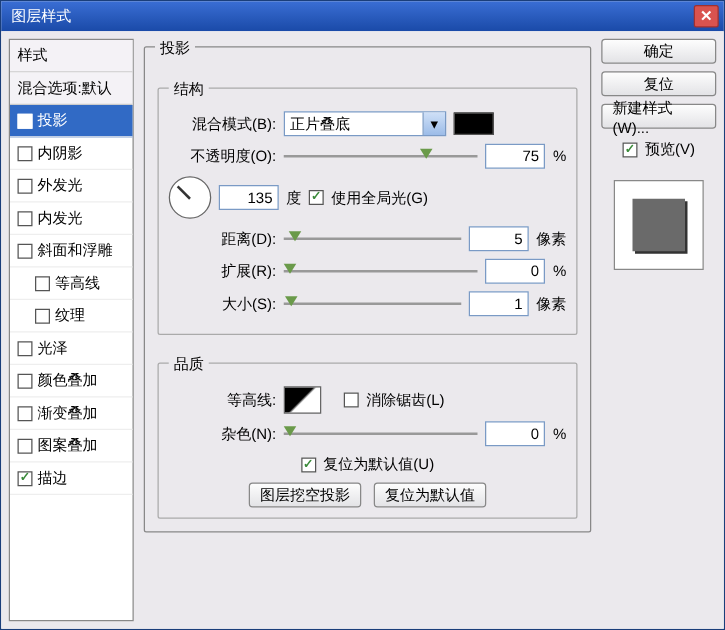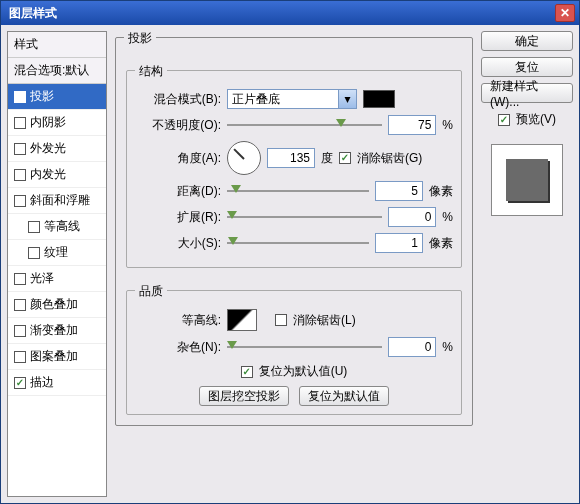--- a/index.html
+++ b/index.html
@@ -1,19 +1,19 @@
 <!DOCTYPE html>
 <html><head>
 <meta charset="utf-8">
 <style>
 *{box-sizing:border-box;margin:0;padding:0;font-family:"Microsoft YaHei",SimSun,sans-serif;font-size:12px}
 body{background:#fff;width:580px;height:504px;overflow:hidden}
 .window{border:1px solid #1a3e7a;height:504px;display:flex;flex-direction:column}
 .titlebar{height:24px;background:linear-gradient(#3a6ed4,#1a4aa8);display:flex;align-items:center;padding:0 4px;color:#fff}
-.titlebar .title{flex:1;padding-left:4px;font-weight:bold}
+.titlebar .title{flex:1;padding-left:4px;font-weight:normal}
 .close-btn{width:20px;height:18px;background:#d9534f;border:1px solid #a03030;color:#fff;display:flex;align-items:center;justify-content:center;font-weight:bold;border-radius:2px;cursor:pointer}
 .body{flex:1;background:#ebe9ed;padding:6px;display:flex;gap:8px}
 .left{width:100px;border:1px solid #888;background:#fff;display:flex;flex-direction:column}
 .left .hdr{padding:4px 6px;border-bottom:1px solid #ccc;background:#f4f2f6}
 .left .opt{padding:4px 6px;border-bottom:1px solid #eee;display:flex;align-items:center;gap:4px;cursor:pointer}
 .left .opt.sel{background:#316ac5;color:#fff}
 .left .opt.indent{padding-left:20px}
 .cb{width:12px;height:12px;border:1px solid #555;background:#fff;display:inline-flex;align-items:center;justify-content:center;font-size:10px;line-height:1}
 .cb.chk::after{content:"✓";color:#3a8a3a;font-weight:bold}
 .opt.sel .cb{border-color:#fff}
@@ -128,26 +128,25 @@
           <div class="row">
             <span class="lbl">不透明度(O):</span>
             <div class="slider">
                 <span class="thumb" style="left:70%"></span>
               </div>
             <input class="numinput" value="75" style="">
             <span>%</span>
           </div>
 
           <div class="row">
-            <span class="lbl">角度(A):</span>
             <div class="dial"></div>
             <input class="numinput" value="135" style="">
             <span>度</span>
             <span class="cb chk"></span>
-            <span>消除锯齿(G)</span>
+            <span>使用全局光(G)</span>
           </div>
 
           <div class="row">
             <span class="lbl">距离(D):</span>
             <div class="slider">
                 <span class="thumb" style="left:3%"></span>
               </div>
             <input class="numinput" value="5" style="">
             <span>像素</span>
           </div>

